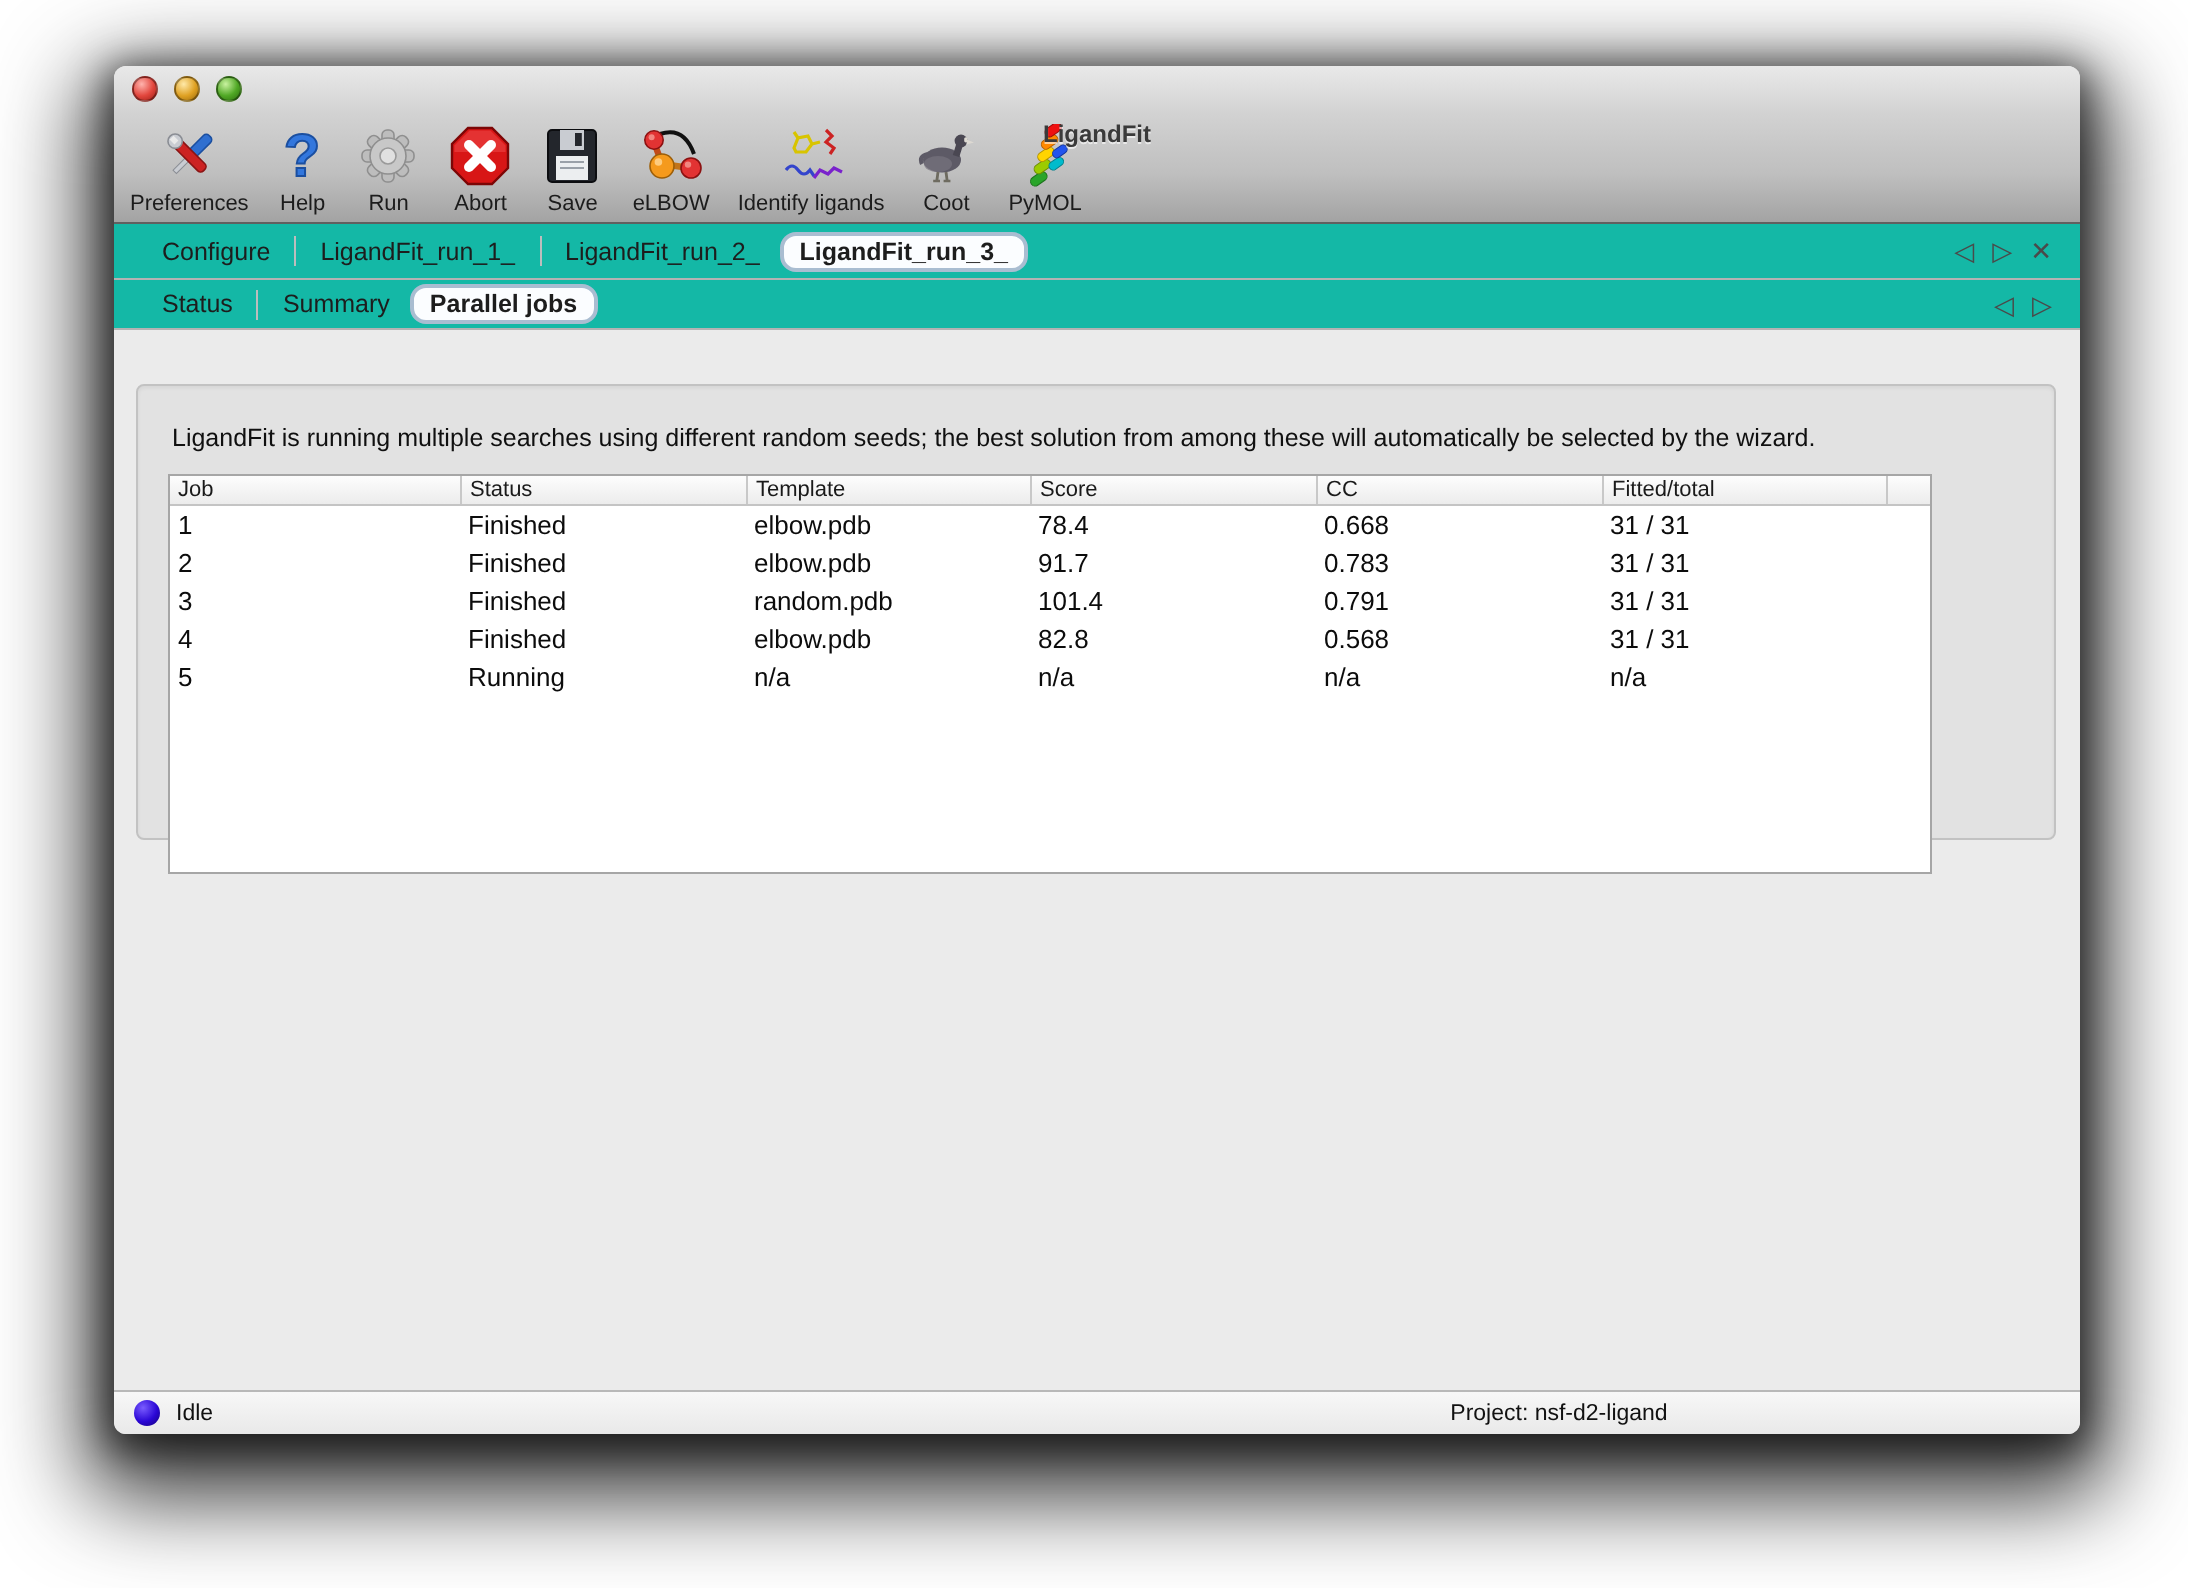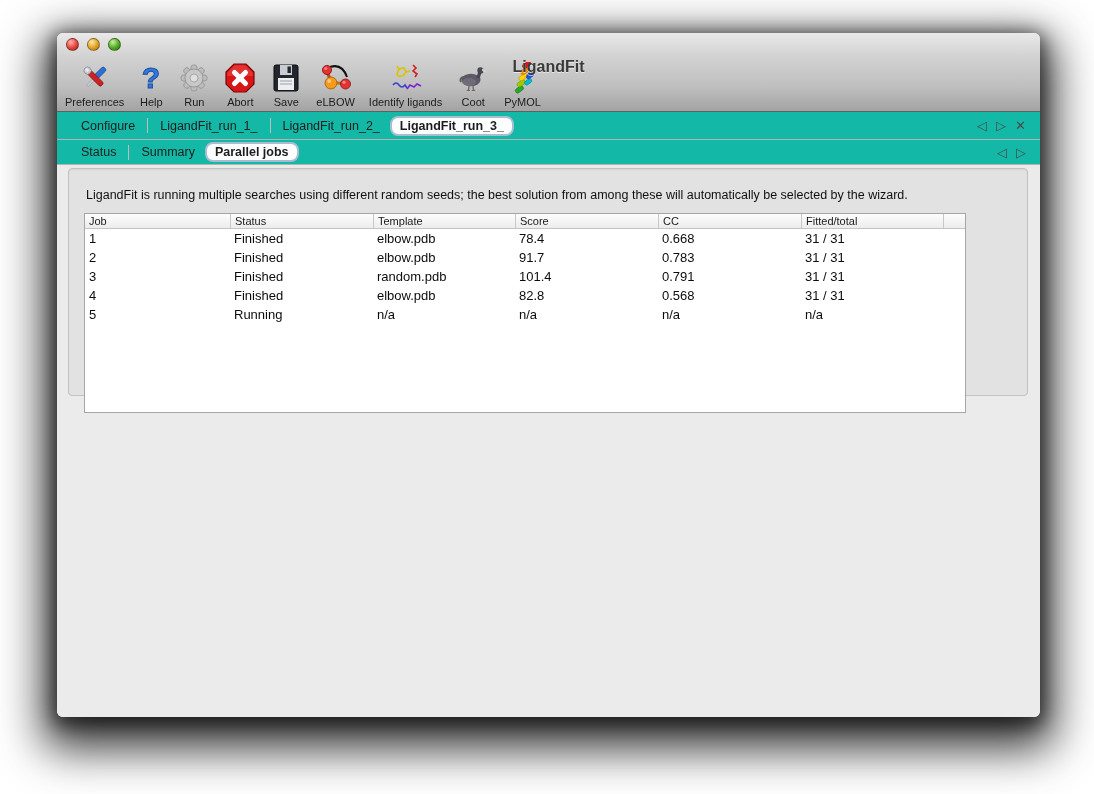--- a/index.html
+++ b/index.html
@@ -14,21 +14,21 @@
     box-shadow: 0 18px 45px 14px rgba(0,0,0,0.78), 0 4px 18px 4px rgba(0,0,0,0.55);
     background:#e7e7e7;
   }
 
   
   .titlebar {
     height:24px; flex:0 0 24px; position:relative;
     background:linear-gradient(#e9e9e9,#d2d2d2);
     display:flex; align-items:center; justify-content:center;
   }
-  .title-text { font-size:16px; font-weight:bold; color:#3a3a3a; text-shadow:0 1px 0 rgba(255,255,255,0.6);margin-top:44px; }
+  .title-text { font-size:12px; font-weight:bold; color:#3a3a3a; text-shadow:0 1px 0 rgba(255,255,255,0.6);margin-top:44px; }
   .traffic { position:absolute; left:9px; top:5px; display:flex; gap:8px; }
   .tl { width:13px; height:13px; border-radius:50%; border:1px solid rgba(0,0,0,0.35); }
   .tl.red    { background:radial-gradient(circle at 35% 28%, #ffb3ad, #e2463d 55%, #9c1f16); }
   .tl.yellow { background:radial-gradient(circle at 35% 28%, #ffe9a8, #dfa123 55%, #9a6a0d); }
   .tl.green  { background:radial-gradient(circle at 35% 28%, #c9f2a0, #50a825 55%, #2d6e0e); }
 
   
   .toolbar {
     height:55px; flex:0 0 55px;
     background:linear-gradient(#d2d2d2 0%,#bfbfbf 55%,#a3a3a3 100%);
@@ -54,21 +54,21 @@
   .vsep { width:1px; height:15px; background:#bdbdbd; margin:0 2px; }
   .tabnav { margin-left:auto; display:flex; align-items:center; gap:9px; padding-right:6px; }
   .tabnav span { font-size:13px; color:#4a4a4a; line-height:1; }
 
   
   .content { flex:1 1 auto; position:relative; background:#ebebeb; }
   .groupwrap { position:absolute; left:11px; right:12px; top:3px; }
   .grouplabel { font-size:11px; color:#333; padding-left:5px; height:15px; }
   .groupbox {
     height:228px; background:#e2e2e2; border:1px solid #c2c2c2; border-radius:4px;
-    position:relative; box-shadow:inset 0 1px 2px rgba(0,0,0,0.06);
+    position:relative; box-shadow:inset 0 1px 2px rgba(0,0,0,0.06);margin-top:24px;
   }
   .jobdesc { position:absolute; left:17px; top:19px; font-size:12.5px; color:#101010; }
 
   
   .jobtable {
     position:absolute; left:15px; top:44px; width:882px;
     border:1px solid #a6a6a6; background:#ffffff;
   }
   .thead {
     display:grid; grid-template-columns:145px 143px 142px 143px 143px 142px 1fr;
@@ -343,15 +343,20 @@
     <div class="td">n/a</div>
     <div class="td">n/a</div>
   </div>
 </div>
           </div>
 
         </div>
       </div>
     </div>
 
+    <div class="statusbar">
+      <div class="sphere"></div>
+      <div class="statustext">Idle</div>
+      <div class="projecttext">Project: nsf-d2-ligand</div>
+    </div>
 
   </div>
 </div>
 
 </body></html>

